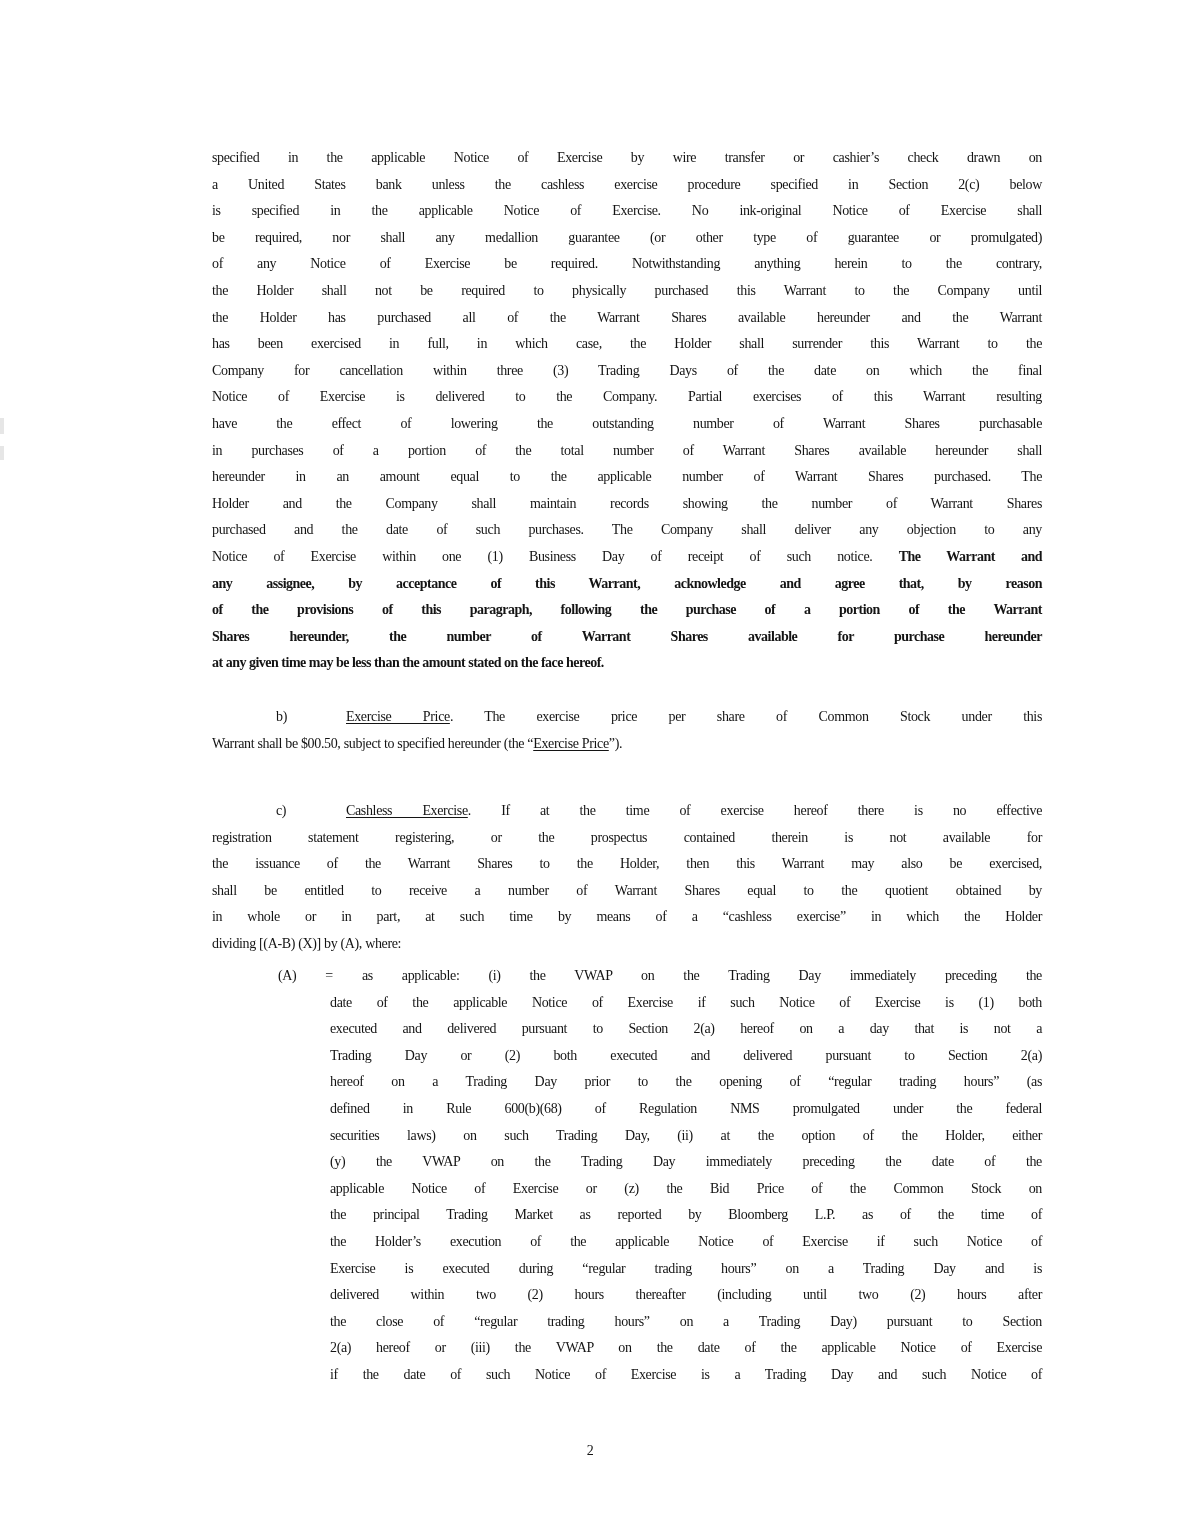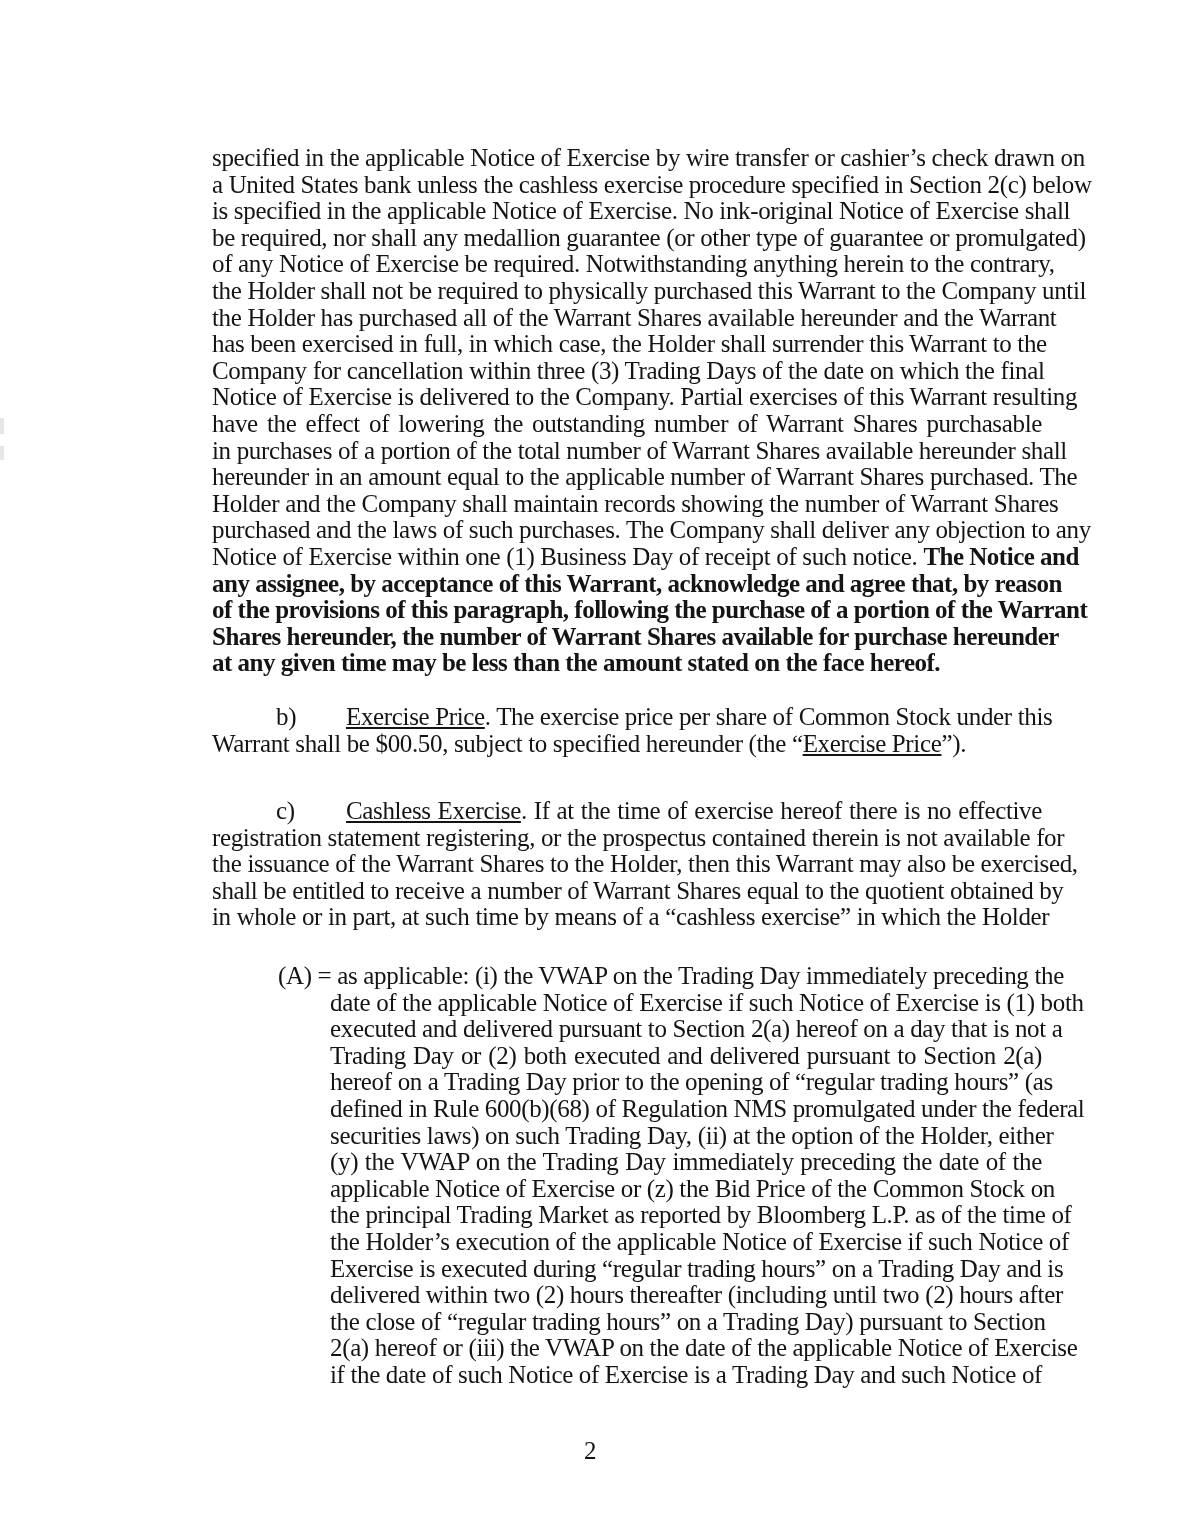--- a/index.html
+++ b/index.html
@@ -1,20 +1,20 @@
 <!DOCTYPE html>
 <html><head>
   <meta charset="utf-8">
   <style>
     html, body { margin: 0; padding: 0; background: #ffffff; }
     body { width: 1180px; height: 1524px; position: relative; overflow: hidden; }
     .page { position: absolute; left: 0; top: 0; width: 1180px; height: 1524px; background: #fff; }
     .text {
       font-family: "Liberation Serif", serif;
-      font-size: 25px;
+      font-size: 14px;
       line-height: 26.6px;
       color: #141414;
       letter-spacing: -0.35px;
     }
     .block { position: absolute; left: 212px; width: 830px; text-align: justify; text-align-last: auto; }
     .line { display: block; white-space: nowrap; text-align: justify; text-align-last: justify; height: 26.6px; }
     .line.last { text-align-last: left; }
     .bold { font-weight: bold; letter-spacing: -0.5px; }
     .u { text-decoration: underline; text-underline-offset: 2px; }
     #p1 { top: 145px; }
@@ -43,39 +43,40 @@
     <span class="line">of any Notice of Exercise be required.  Notwithstanding anything herein to the contrary,</span>
     <span class="line">the Holder shall not be required to physically purchased this Warrant to the Company until</span>
     <span class="line">the Holder has purchased all of the Warrant Shares available hereunder and the Warrant</span>
     <span class="line">has been exercised in full, in which case, the Holder shall surrender this Warrant to the</span>
     <span class="line">Company for cancellation within three (3) Trading Days of the date on which the final</span>
     <span class="line">Notice of Exercise is delivered to the Company. Partial exercises of this Warrant resulting</span>
     <span class="line">have the effect of lowering the outstanding number of Warrant Shares purchasable</span>
     <span class="line">in purchases of a portion of the total number of Warrant Shares available hereunder shall</span>
     <span class="line">hereunder in an amount equal to the applicable number of Warrant Shares purchased.  The</span>
     <span class="line">Holder and the Company shall maintain records showing the number of Warrant Shares</span>
-    <span class="line">purchased and the laws of such purchases. The Company shall deliver any objection to any</span>
-    <span class="line"><span>Notice of Exercise within one (1) Business Day of receipt of such notice.  </span><span class="bold">The Notice and</span></span>
+    <span class="line">purchased and the date of such purchases. The Company shall deliver any objection to any</span>
+    <span class="line"><span>Notice of Exercise within one (1) Business Day of receipt of such notice.  </span><span class="bold">The Warrant and</span></span>
     <span class="line bold">any assignee, by acceptance of this Warrant, acknowledge and agree that, by reason</span>
     <span class="line bold">of the provisions of this paragraph, following the purchase of a portion of the Warrant</span>
     <span class="line bold">Shares hereunder, the number of Warrant Shares available for purchase hereunder</span>
     <span class="line bold last">at any given time may be less than the amount stated on the face hereof.</span>
   </div>
 
   <div id="pb" class="block text">
     <span class="line"><span class="label-b">b)</span><span class="u">Exercise Price</span><span>.  The exercise price per share of Common Stock under this</span></span>
     <span class="line last"><span>Warrant shall be $00.50, subject to specified hereunder (the “</span><span class="u">Exercise Price</span><span>”).</span></span>
   </div>
 
   <div id="pc" class="block text">
     <span class="line"><span class="label-c">c)</span><span class="u">Cashless Exercise</span><span>.  If at the time of exercise hereof there is no effective</span></span>
     <span class="line">registration statement registering, or the prospectus contained therein is not available for</span>
     <span class="line">the issuance of the Warrant Shares to the Holder, then this Warrant may also be exercised,</span>
     <span class="line">shall be entitled to receive a number of Warrant Shares equal to the quotient obtained by</span>
     <span class="line">in whole or in part, at such time by means of a “cashless exercise” in which the Holder</span>
+    <span class="line last">dividing [(A-B) (X)] by (A), where:</span>
   </div>
 
   <div id="pa" class="block text">
     <span class="line">(A) = as applicable: (i) the VWAP on the Trading Day immediately preceding the</span>
     <span class="line indent">date of the applicable Notice of Exercise if such Notice of Exercise is (1) both</span>
     <span class="line indent">executed and delivered pursuant to Section 2(a) hereof on a day that is not a</span>
     <span class="line indent">Trading Day or (2) both executed and delivered pursuant to Section 2(a)</span>
     <span class="line indent">hereof on a Trading Day prior to the opening of “regular trading hours” (as</span>
     <span class="line indent">defined in Rule 600(b)(68) of Regulation NMS promulgated under the federal</span>
     <span class="line indent">securities laws) on such Trading Day, (ii) at the option of the Holder, either</span>

